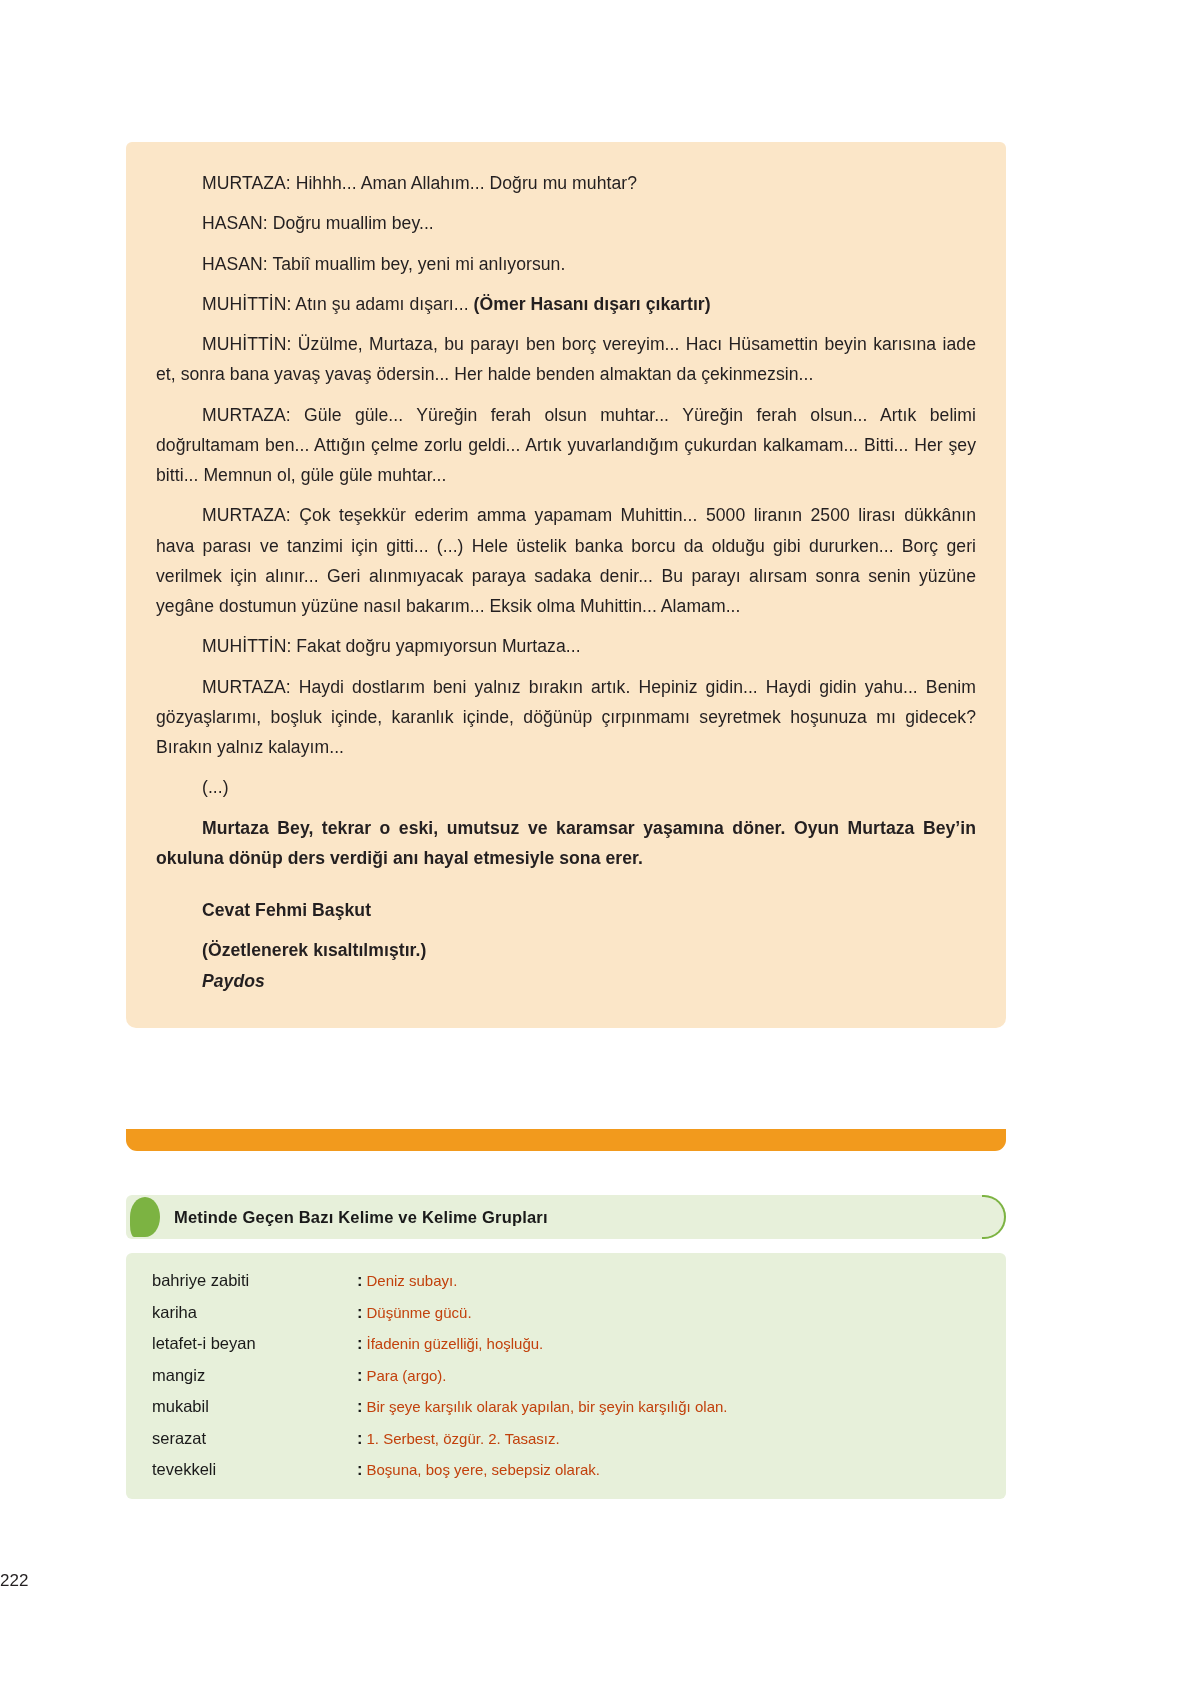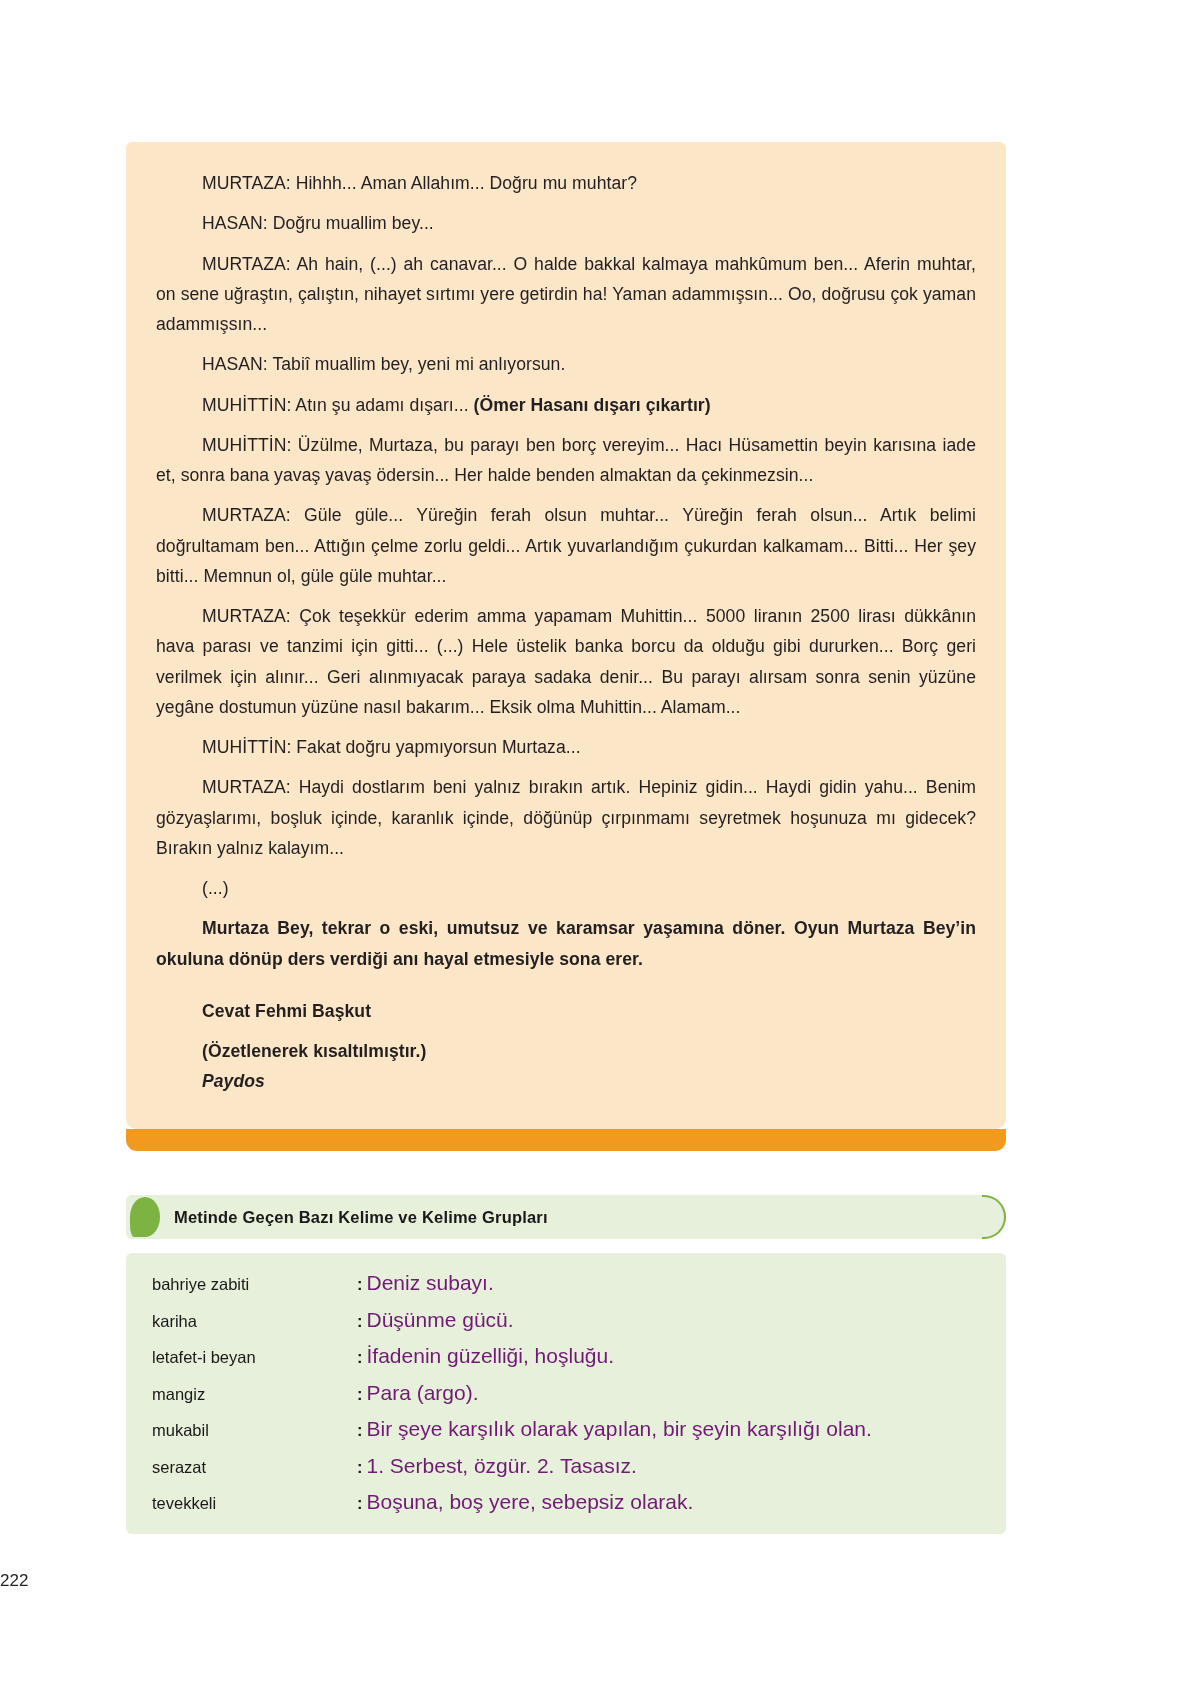--- a/index.html
+++ b/index.html
@@ -143,43 +143,42 @@
     color: #1a1a1a;
   }
   .vocab-colon {
     flex: 0 0 auto;
     font-size: 16.5px;
     font-weight: bold;
     color: #1a1a1a;
     margin-right: 4px;
   }
   .vocab-def {
-    font-size: 21px;
-    color: #701a75;
+    font-size: 15px;
+    color: #c2410c;
   }
 
   
   .page-number {
     position: absolute;
     left: 0;
     width: 1181px;
     text-align: left;
     font-size: 17px;
     color: #231f20;
   }
 </style>
 </head>
 <body>
 
 <div class="page">
 
   <div class="text-panel" id="text-panel">
       <p><span>MURTAZA: Hihhh... Aman Allahım... Doğru mu muhtar?</span></p>
       <p><span>HASAN: Doğru muallim bey...</span></p>
-      <p><span>MURTAZA: Ah hain, (...) ah canavar... O halde bakkal kalmaya mahkûmum ben... Aferin muhtar, on sene uğraştın, çalıştın, nihayet sırtımı yere getirdin ha! Yaman adammışsın... Oo, doğrusu çok yaman adammışsın...</span></p>
       <p><span>HASAN: Tabiî muallim bey, yeni mi anlıyorsun.</span></p>
       <p><span>MUHİTTİN: Atın şu adamı dışarı... </span><b>(Ömer Hasanı dışarı çıkartır)</b></p>
       <p><span>MUHİTTİN: Üzülme, Murtaza, bu parayı ben borç vereyim... Hacı Hüsamettin beyin karısına iade et, sonra bana yavaş yavaş ödersin... Her halde benden almaktan da çekinmezsin...</span></p>
       <p><span>MURTAZA: Güle güle... Yüreğin ferah olsun muhtar... Yüreğin ferah olsun... Artık belimi doğrultamam ben... Attığın çelme zorlu geldi... Artık yuvarlandığım çukurdan kalkamam... Bitti... Her şey bitti... Memnun ol, güle güle muhtar...</span></p>
       <p><span>MURTAZA: Çok teşekkür ederim amma yapamam Muhittin... 5000 liranın 2500 lirası dükkânın hava parası ve tanzimi için gitti... (...) Hele üstelik banka borcu da olduğu gibi dururken... Borç geri verilmek için alınır... Geri alınmıyacak paraya sadaka denir... Bu parayı alırsam sonra senin yüzüne yegâne dostumun yüzüne nasıl bakarım... Eksik olma Muhittin... Alamam...</span></p>
       <p><span>MUHİTTİN: Fakat doğru yapmıyorsun Murtaza...</span></p>
       <p><span>MURTAZA: Haydi dostlarım beni yalnız bırakın artık. Hepiniz gidin... Haydi gidin yahu... Benim gözyaşlarımı, boşluk içinde, karanlık içinde, döğünüp çırpınmamı seyretmek hoşunuza mı gidecek? Bırakın yalnız kalayım...</span></p>
       <p><span>(...)</span></p>
       <p class="stage-note">Murtaza Bey, tekrar o eski, umutsuz ve karamsar yaşamına döner. Oyun Murtaza Bey’in okuluna dönüp ders verdiği anı hayal etmesiyle sona erer.</p>
       <div style="height: 12px;"></div>

